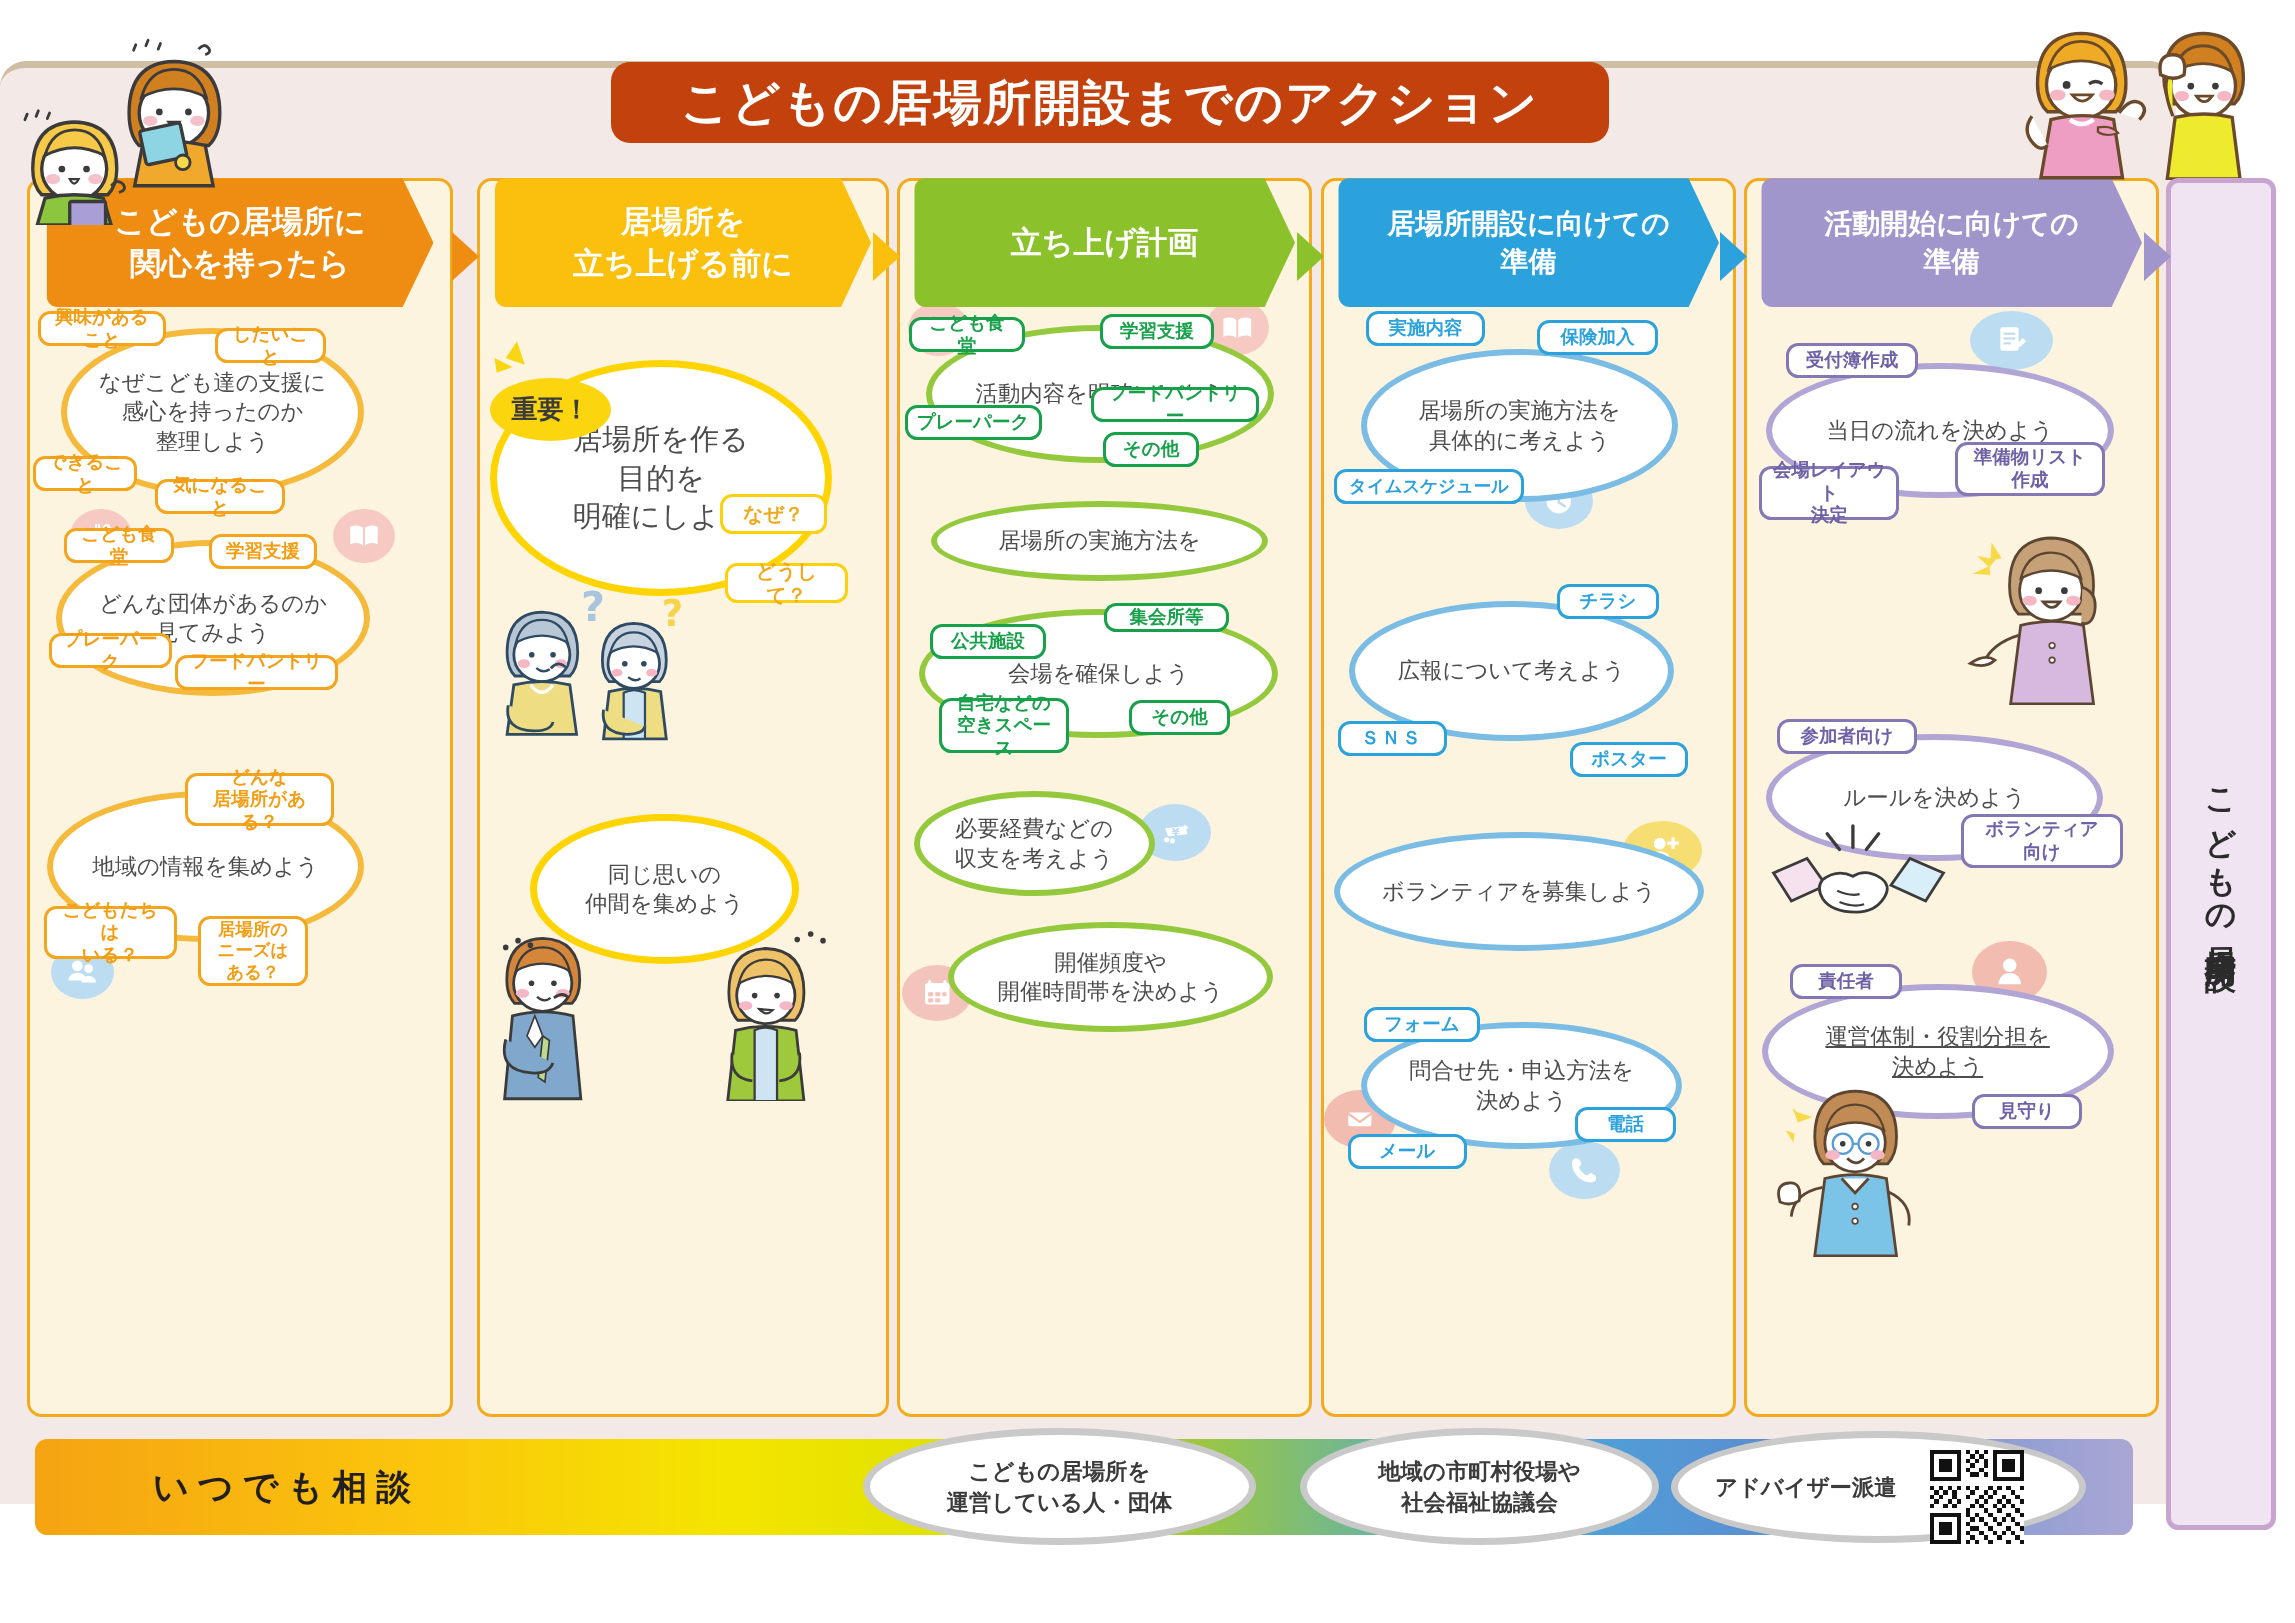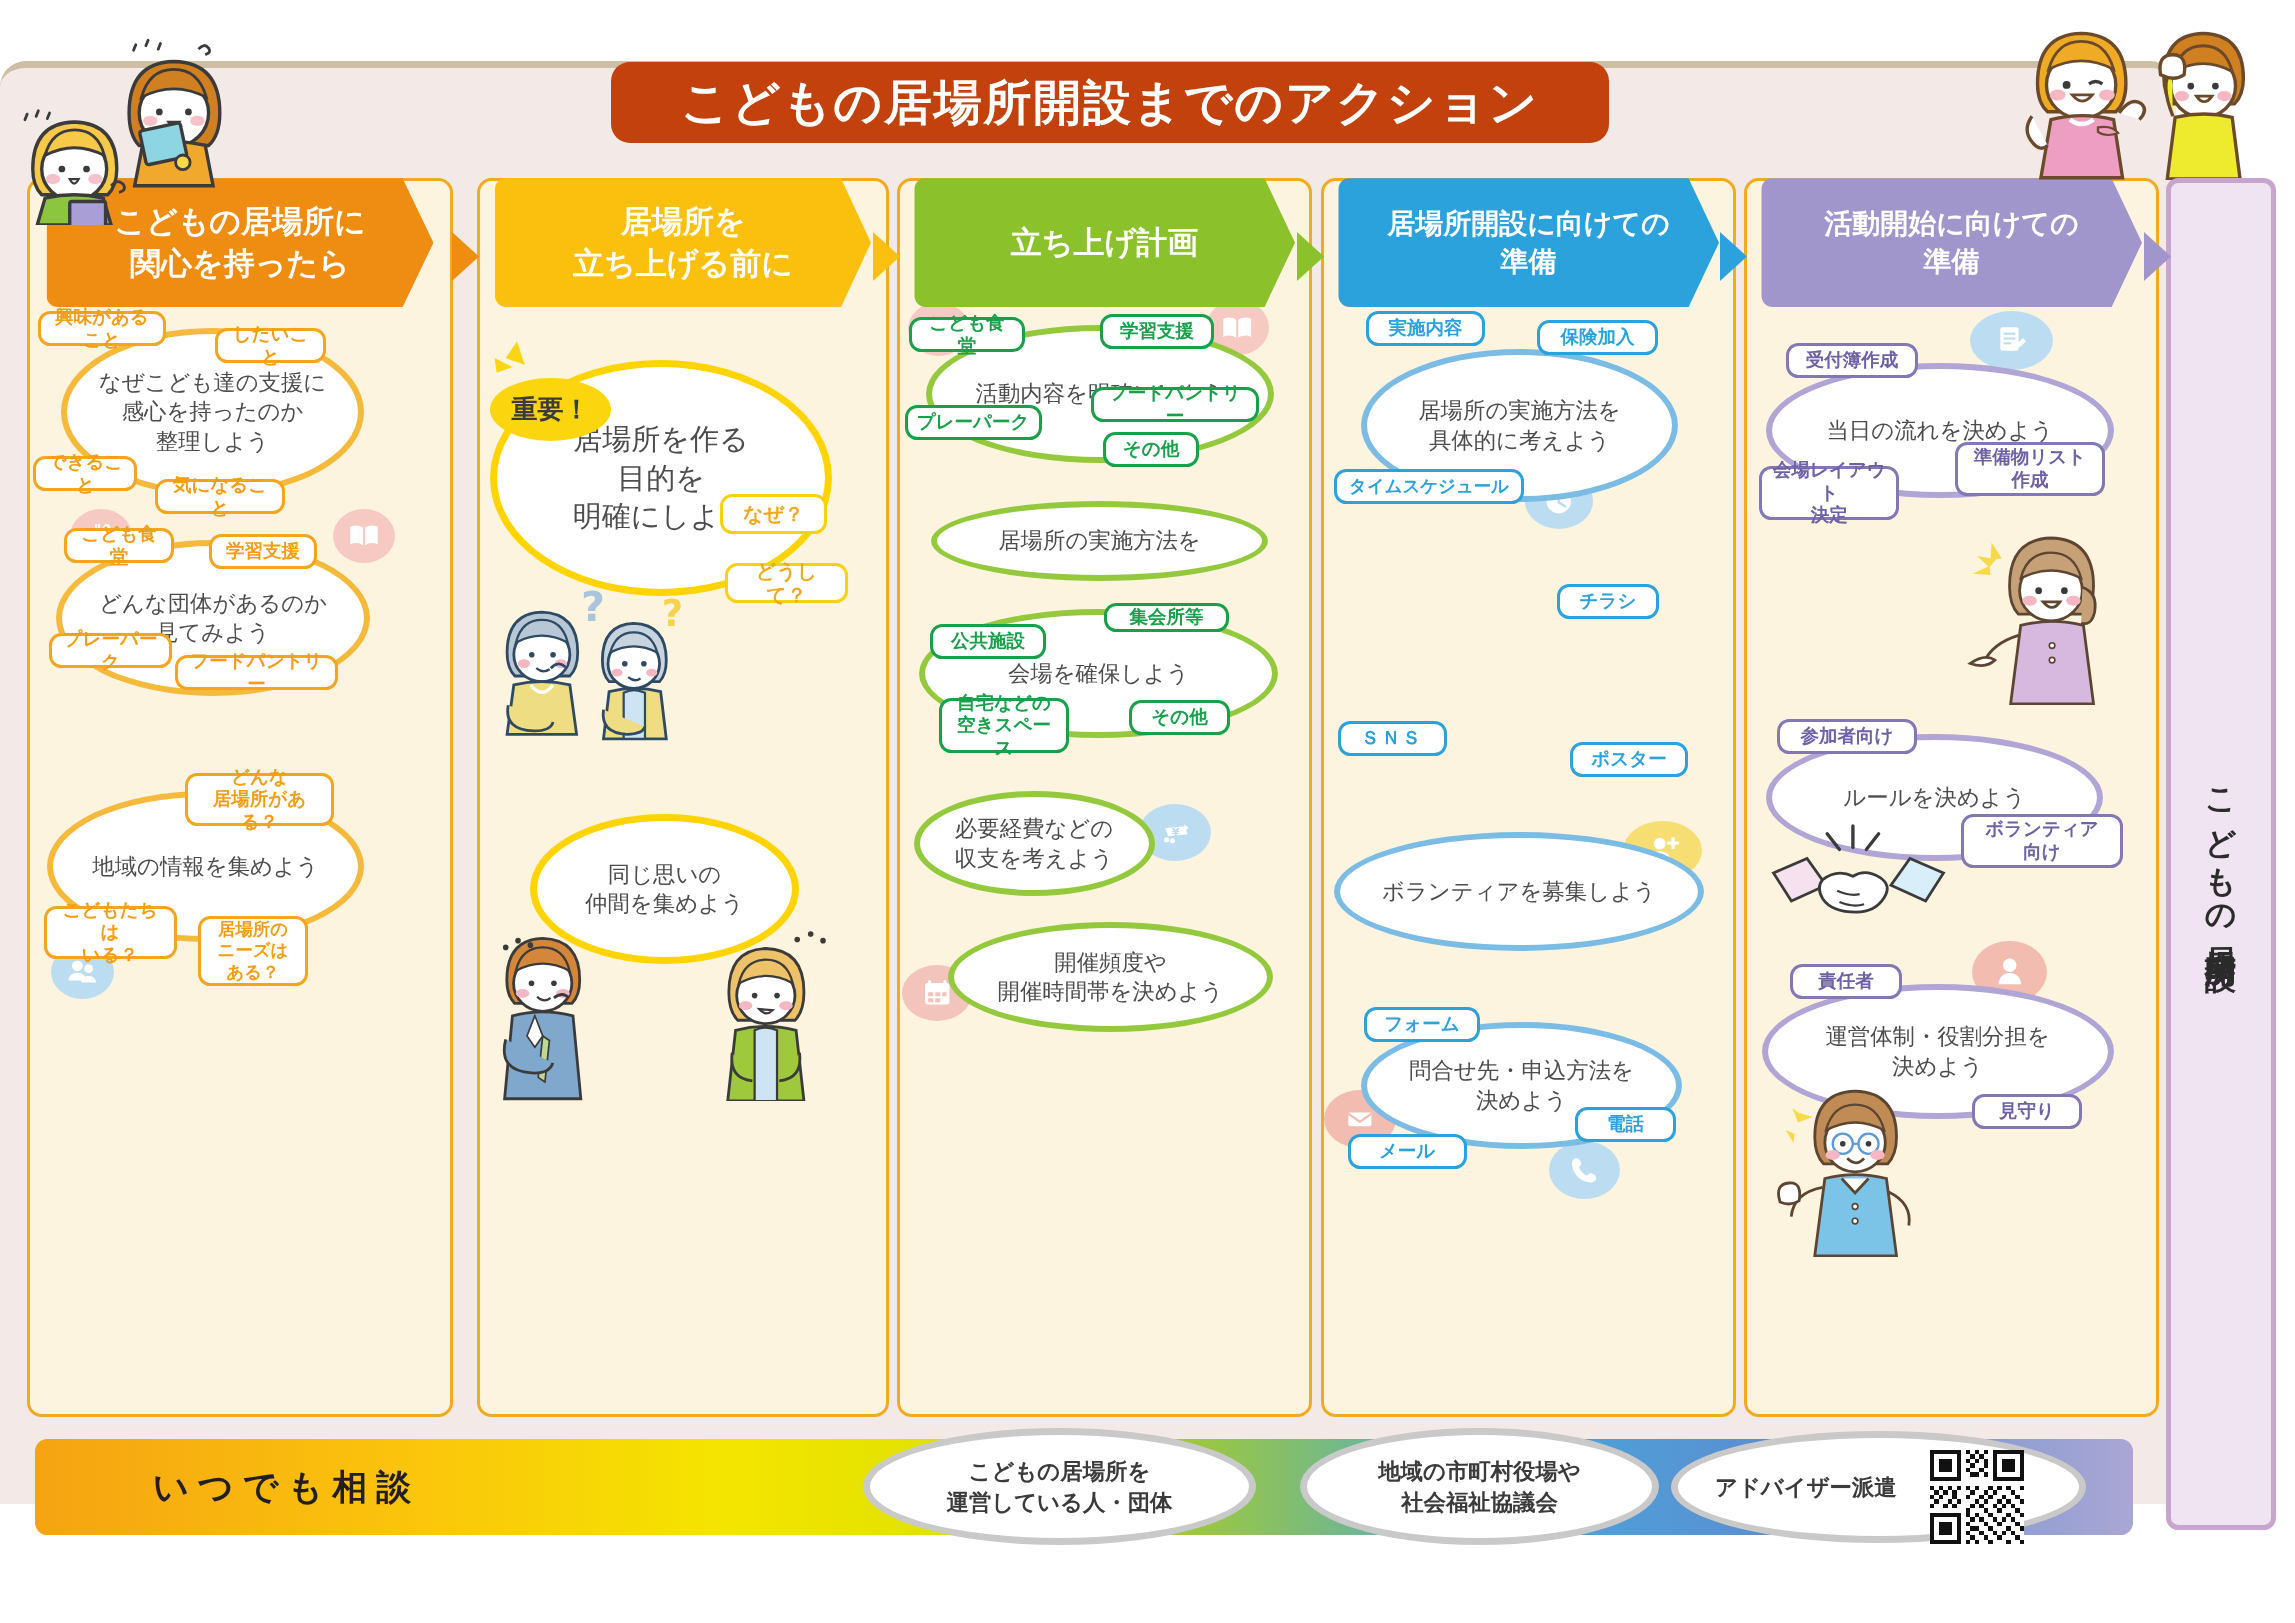--- a/index.html
+++ b/index.html
@@ -465,20 +465,21 @@
     <div class="tag" style="left:42px;top:130px;width:119px;height:35px;">実施内容</div>
     <div class="tag" style="left:213px;top:139px;width:121px;height:35px;">保険加入</div>
     <div class="tag" style="left:10px;top:288px;width:190px;height:35px;font-size:17.4px;">タイムスケジュール</div>
     <div class="ibadge" style="left:201px;top:292px;width:68px;height:56px;background:#bcdcf2;">
       <svg viewBox="0 0 64 64">
           <circle cx="32" cy="32" r="24" fill="#fff"></circle>
           <path d="M32 16v18l12 8" stroke="#bcdcf2" stroke-width="5" fill="none" stroke-linecap="round"></path>
         </svg>
     </div>
 
+    <div class="bubble" style="left:25px;top:420px;width:325px;height:140px;">広報について考えよう</div>
     <div class="tag" style="left:233px;top:403px;width:102px;height:35px;">チラシ</div>
     <div class="tag" style="left:13.5px;top:540px;width:109px;height:35px;letter-spacing:2.2px;">ＳＮＳ</div>
     <div class="tag" style="left:246px;top:561px;width:118px;height:35px;">ポスター</div>
 
     <div class="bubble" style="left:10px;top:651px;width:370px;height:119px;">ボランティアを募集しよう</div>
     <div class="ibadge" style="left:299px;top:640px;width:79px;height:59px;background:#f7de72;">
       <svg viewBox="0 0 64 64" fill="#fff">
           <circle cx="26" cy="20" r="11"></circle>
           <path d="M6 52c0-11 9-18 20-18s20 7 20 18z"></path>
           <path d="M48 8h6v8h8v6h-8v8h-6v-8h-8v-6h8z"></path>
@@ -559,21 +560,21 @@
             <path d="M104 24 l22 28"></path>
             <path d="M196 24 l-22 28"></path>
         </g>
         <path d="M8 94 l60 -26 l34 48 l-62 28z" fill="#f6e2ef" stroke="#3b3b3b" stroke-width="5"></path>
         <path d="M312 94 l-60 -26 l-34 48 l62 28z" fill="#d8eef9" stroke="#3b3b3b" stroke-width="5"></path>
         <path d="M96 106 q26 -20 54 -6 q22 -14 48 2 q22 14 8 36 q-16 26 -50 26 q-44 0 -60 -24 q-12 -20 0 -34z" fill="#fff" stroke="#3b3b3b" stroke-width="5"></path>
         <path d="M122 126 q22 10 40 6 M126 146 q24 10 44 4" stroke="#3b3b3b" stroke-width="4" fill="none"></path>
       </svg>
     </div>
 
-    <div class="bubble" style="left:14.6px;top:803px;width:352px;height:135px;white-space:pre-line;">運営体制・役割分担を
+    <div class="bubble" style="left:14.6px;top:803px;width:352px;height:135px;white-space:pre-line;text-decoration:underline;">運営体制・役割分担を
 決めよう</div>
     <div class="tag" style="left:43px;top:783px;width:112px;height:35px;">責任者</div>
     <div class="tag" style="left:225px;top:913px;width:110px;height:35px;">見守り</div>
     <div class="ibadge" style="left:225px;top:760px;width:75px;height:62px;background:#f2bcb0;">
       <svg viewBox="0 0 64 64" fill="#fff">
           <circle cx="32" cy="20" r="12"></circle>
           <path d="M12 54c0-12 9-20 20-20s20 8 20 20z"></path>
         </svg>
     </div>
 

